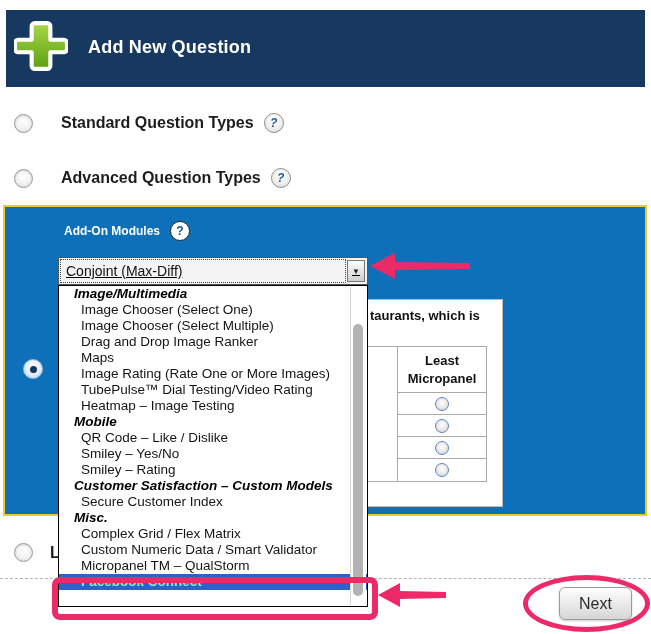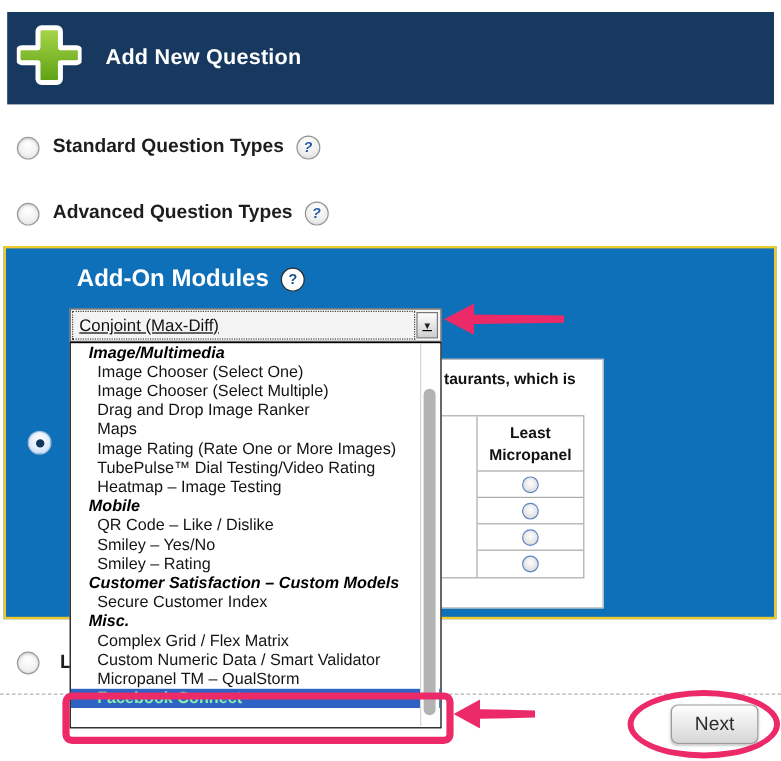--- a/index.html
+++ b/index.html
@@ -9,39 +9,39 @@
   
   .hdr{position:absolute;left:6px;top:10px;width:639px;height:77px;background:#17395f;z-index:2;}
   .hdr-icon{position:absolute;left:8px;top:9px;width:54px;height:54px;}
   .hdr-title{position:absolute;left:66px;top:27px;color:#fff;font-size:18px;font-weight:bold;letter-spacing:.2px;margin-left:16px;}
 
   
   .opt-row{position:absolute;display:flex;align-items:center;z-index:1;}
   .radio{width:17px;height:17px;border-radius:50%;border:1px solid #9a9a9a;
          background:radial-gradient(circle at 50% 35%,#ffffff 0%,#f2f2f2 55%,#d9d9d9 100%);
          box-shadow:inset 0 1px 2px rgba(0,0,0,.15);}
-  .opt-label{margin-left:11px;font-size:16px;font-weight:bold;color:#1d1d1d;}
+  .opt-label{margin-left:28px;font-size:16px;font-weight:bold;color:#1d1d1d;}
   .help{margin-left:10px;width:18px;height:18px;border-radius:50%;border:1px solid #8f8f8f;
         background:radial-gradient(circle at 50% 30%,#ffffff 0%,#eeeeee 60%,#d2d2d2 100%);
         display:flex;align-items:center;justify-content:center;
         font-size:12px;font-weight:bold;font-style:italic;color:#2257a5;}
   #row-standard{left:14px;top:113px;}
   #row-advanced{left:14px;top:168px;}
   #row-hidden{left:14px;top:543px;z-index:1;}
   #row-hidden .opt-label{margin-left:17px;}
 
   
   .panel{position:absolute;left:3px;top:205px;width:640px;height:307px;background:#0d70b8;
          border:2px solid #edc92d;z-index:2;}
   .panel-radio{position:absolute;left:18px;top:152px;width:18px;height:18px;border-radius:50%;
          background:radial-gradient(circle at 50% 35%,#ffffff 0%,#dceafa 60%,#b9d2ec 100%);
          border:1px solid #9fb9d8;display:flex;align-items:center;justify-content:center;}
   .panel-radio .dot{width:7px;height:7px;border-radius:50%;background:#12365e;}
   .panel-title-row{position:absolute;left:59px;top:14px;display:flex;align-items:center;}
-  .panel-title{font-size:20px;font-weight:bold;color:#ffffff;}
+  .panel-title{font-size:12px;font-weight:bold;color:#ffffff;}
   .help-dark{margin-left:10px;width:18px;height:18px;border-radius:50%;border:1px solid #2a2a2a;
         background:#ffffff;display:flex;align-items:center;justify-content:center;
         font-size:12px;font-weight:bold;color:#17508f;}
 
   
   .pv-card{position:absolute;left:300px;top:299px;width:201px;height:206px;background:#fff;
            border:1px solid #bbb;z-index:3;}
   .pv-text{position:absolute;left:69px;top:8px;font-size:13px;font-weight:bold;color:#111;white-space:nowrap;}
   .pv-table{position:absolute;left:20px;top:46px;width:164px;height:134px;border:1px solid #aaa;}
   .pv-col2{position:absolute;left:75px;top:0;width:88px;height:100%;border-left:1px solid #aaa;}

